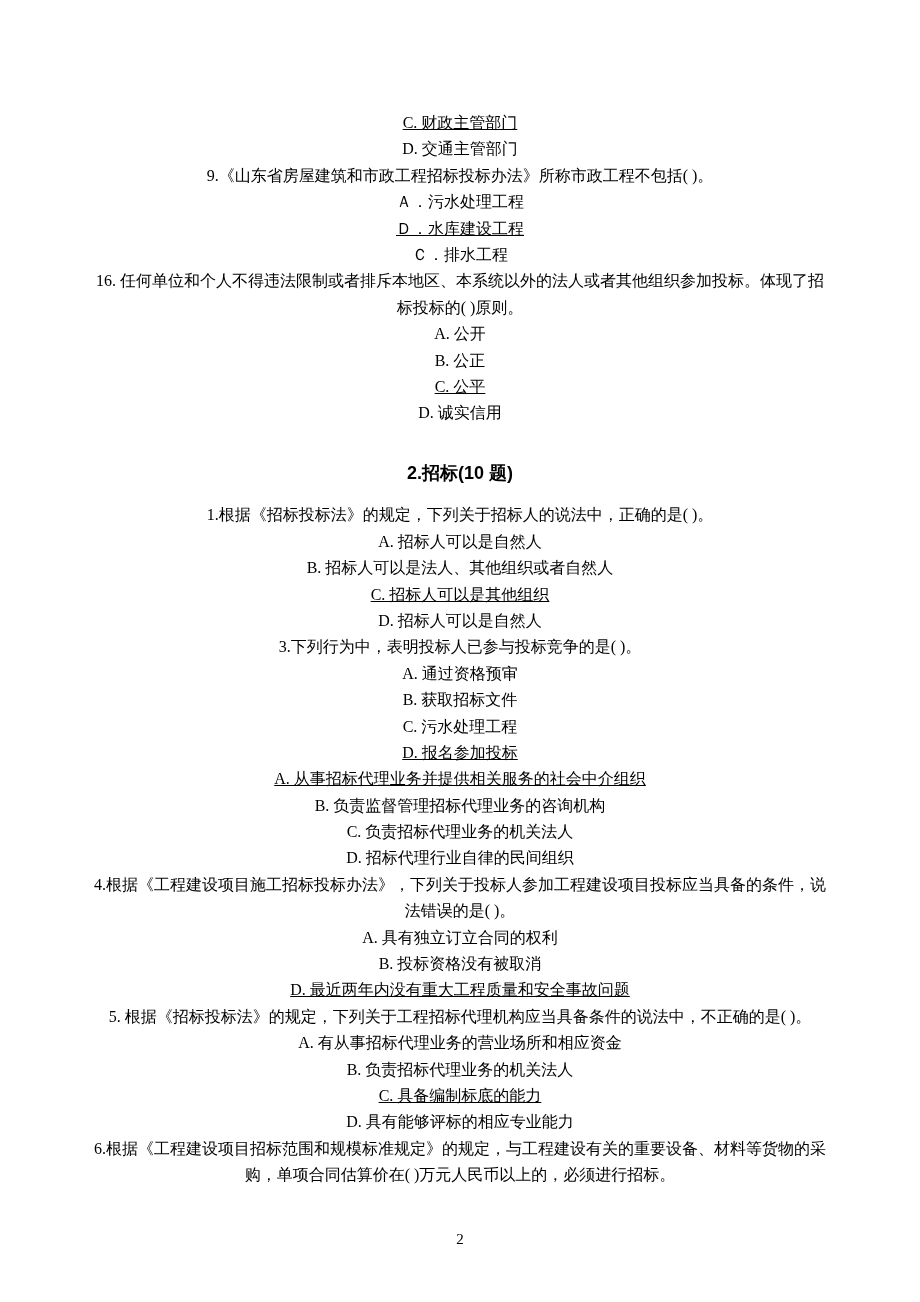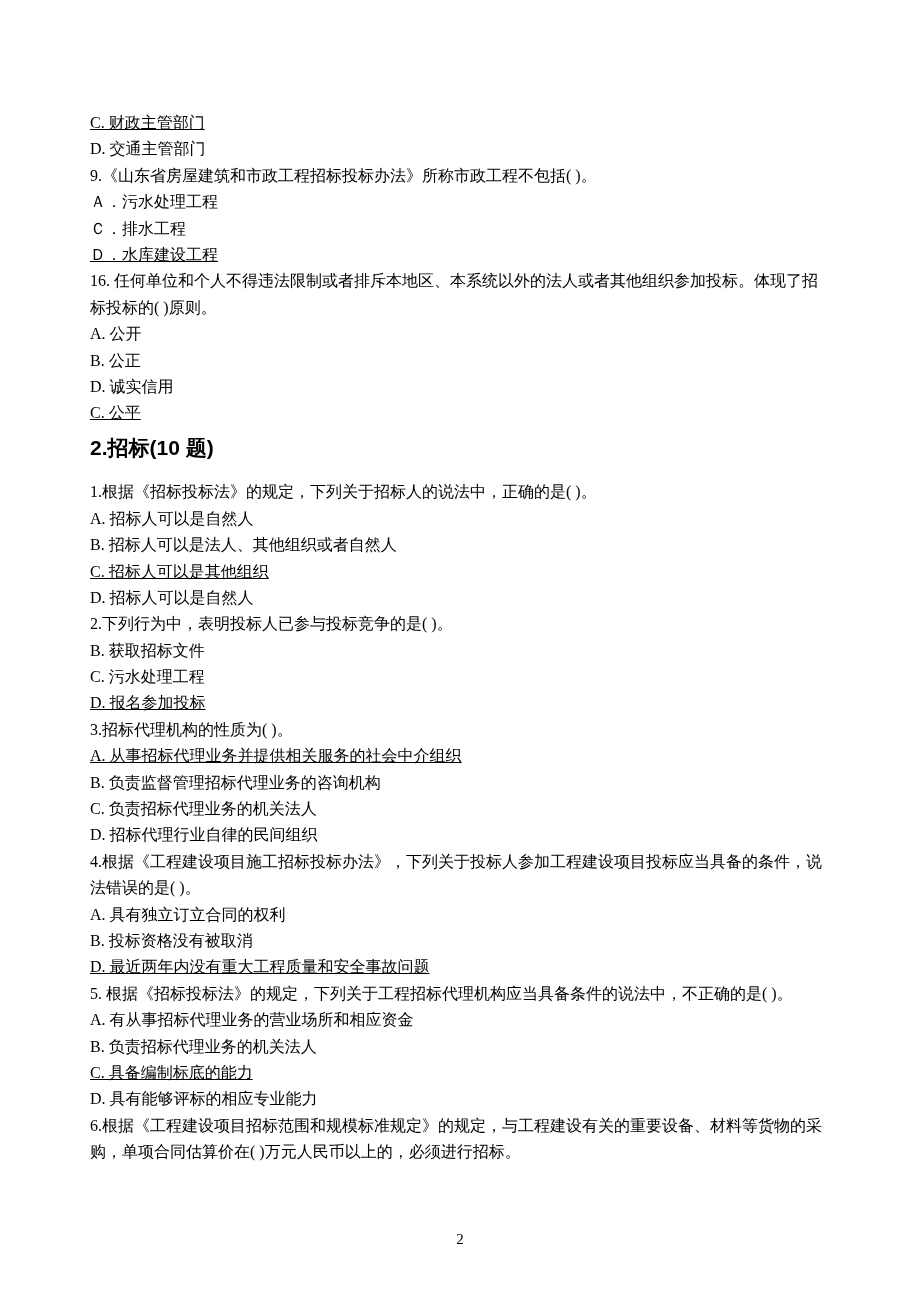--- a/index.html
+++ b/index.html
@@ -1,75 +1,75 @@
 <!DOCTYPE html>
 <html><head>
   <meta charset="utf-8">
   <style>
-    * { box-sizing: border-box; margin: 0; padding: 0; }
+    * { box-sizing: border-box; margin: 0; padding: 0; text-align: center; }
     body {
       width: 920px;
       height: 1302px;
       background: #fff;
       font-family: "SimSun", "宋体", serif;
       font-size: 16px;
       color: #000;
       line-height: 1.65;
       padding: 110px 90px 60px 90px;
       position: relative;
     }
     .line { display: block; }
     .underline { text-decoration: underline; }
     .section-heading {
       font-family: "SimHei", "黑体", sans-serif;
-      font-size: 21px;
+      font-size: 18px;
       font-weight: bold;
-      margin-top: 4px;
+      margin-top: 32px;
       margin-bottom: 14px;
     }
     .page-number {
       position: absolute;
       bottom: 50px;
       left: 0;
       width: 100%;
       text-align: center;
       font-family: "Times New Roman", serif;
       font-size: 15px;
     }
   </style>
 </head>
 <body>
 
 <div id="block1">
     <span class="line underline">C. 财政主管部门</span>
     <span class="line">D. 交通主管部门</span>
     <span class="line">9.《山东省房屋建筑和市政工程招标投标办法》所称市政工程不包括( )。</span>
     <span class="line">Ａ．污水处理工程</span>
+    <span class="line underline">Ｄ．水库建设工程</span>
     <span class="line">Ｃ．排水工程</span>
-    <span class="line underline">Ｄ．水库建设工程</span>
     <span class="line">16. 任何单位和个人不得违法限制或者排斥本地区、本系统以外的法人或者其他组织参加投标。体现了招标投标的( )原则。</span>
     <span class="line">A. 公开</span>
     <span class="line">B. 公正</span>
+    <span class="line underline">C. 公平</span>
     <span class="line">D. 诚实信用</span>
-    <span class="line underline">C. 公平</span>
   </div>
 
 <div class="section-heading">2.招标(10 题)</div>
 
 <div id="block2">
     <span class="line">1.根据《招标投标法》的规定，下列关于招标人的说法中，正确的是( )。</span>
     <span class="line">A. 招标人可以是自然人</span>
     <span class="line">B. 招标人可以是法人、其他组织或者自然人</span>
     <span class="line underline">C. 招标人可以是其他组织</span>
     <span class="line">D. 招标人可以是自然人</span>
-    <span class="line">2.下列行为中，表明投标人已参与投标竞争的是( )。</span>
+    <span class="line">3.下列行为中，表明投标人已参与投标竞争的是( )。</span>
+    <span class="line">A. 通过资格预审</span>
     <span class="line">B. 获取招标文件</span>
     <span class="line">C. 污水处理工程</span>
     <span class="line underline">D. 报名参加投标</span>
-    <span class="line">3.招标代理机构的性质为( )。</span>
     <span class="line underline">A. 从事招标代理业务并提供相关服务的社会中介组织</span>
     <span class="line">B. 负责监督管理招标代理业务的咨询机构</span>
     <span class="line">C. 负责招标代理业务的机关法人</span>
     <span class="line">D. 招标代理行业自律的民间组织</span>
     <span class="line">4.根据《工程建设项目施工招标投标办法》，下列关于投标人参加工程建设项目投标应当具备的条件，说法错误的是( )。</span>
     <span class="line">A. 具有独立订立合同的权利</span>
     <span class="line">B. 投标资格没有被取消</span>
     <span class="line underline">D. 最近两年内没有重大工程质量和安全事故问题</span>
     <span class="line">5. 根据《招标投标法》的规定，下列关于工程招标代理机构应当具备条件的说法中，不正确的是( )。</span>
     <span class="line">A. 有从事招标代理业务的营业场所和相应资金</span>

